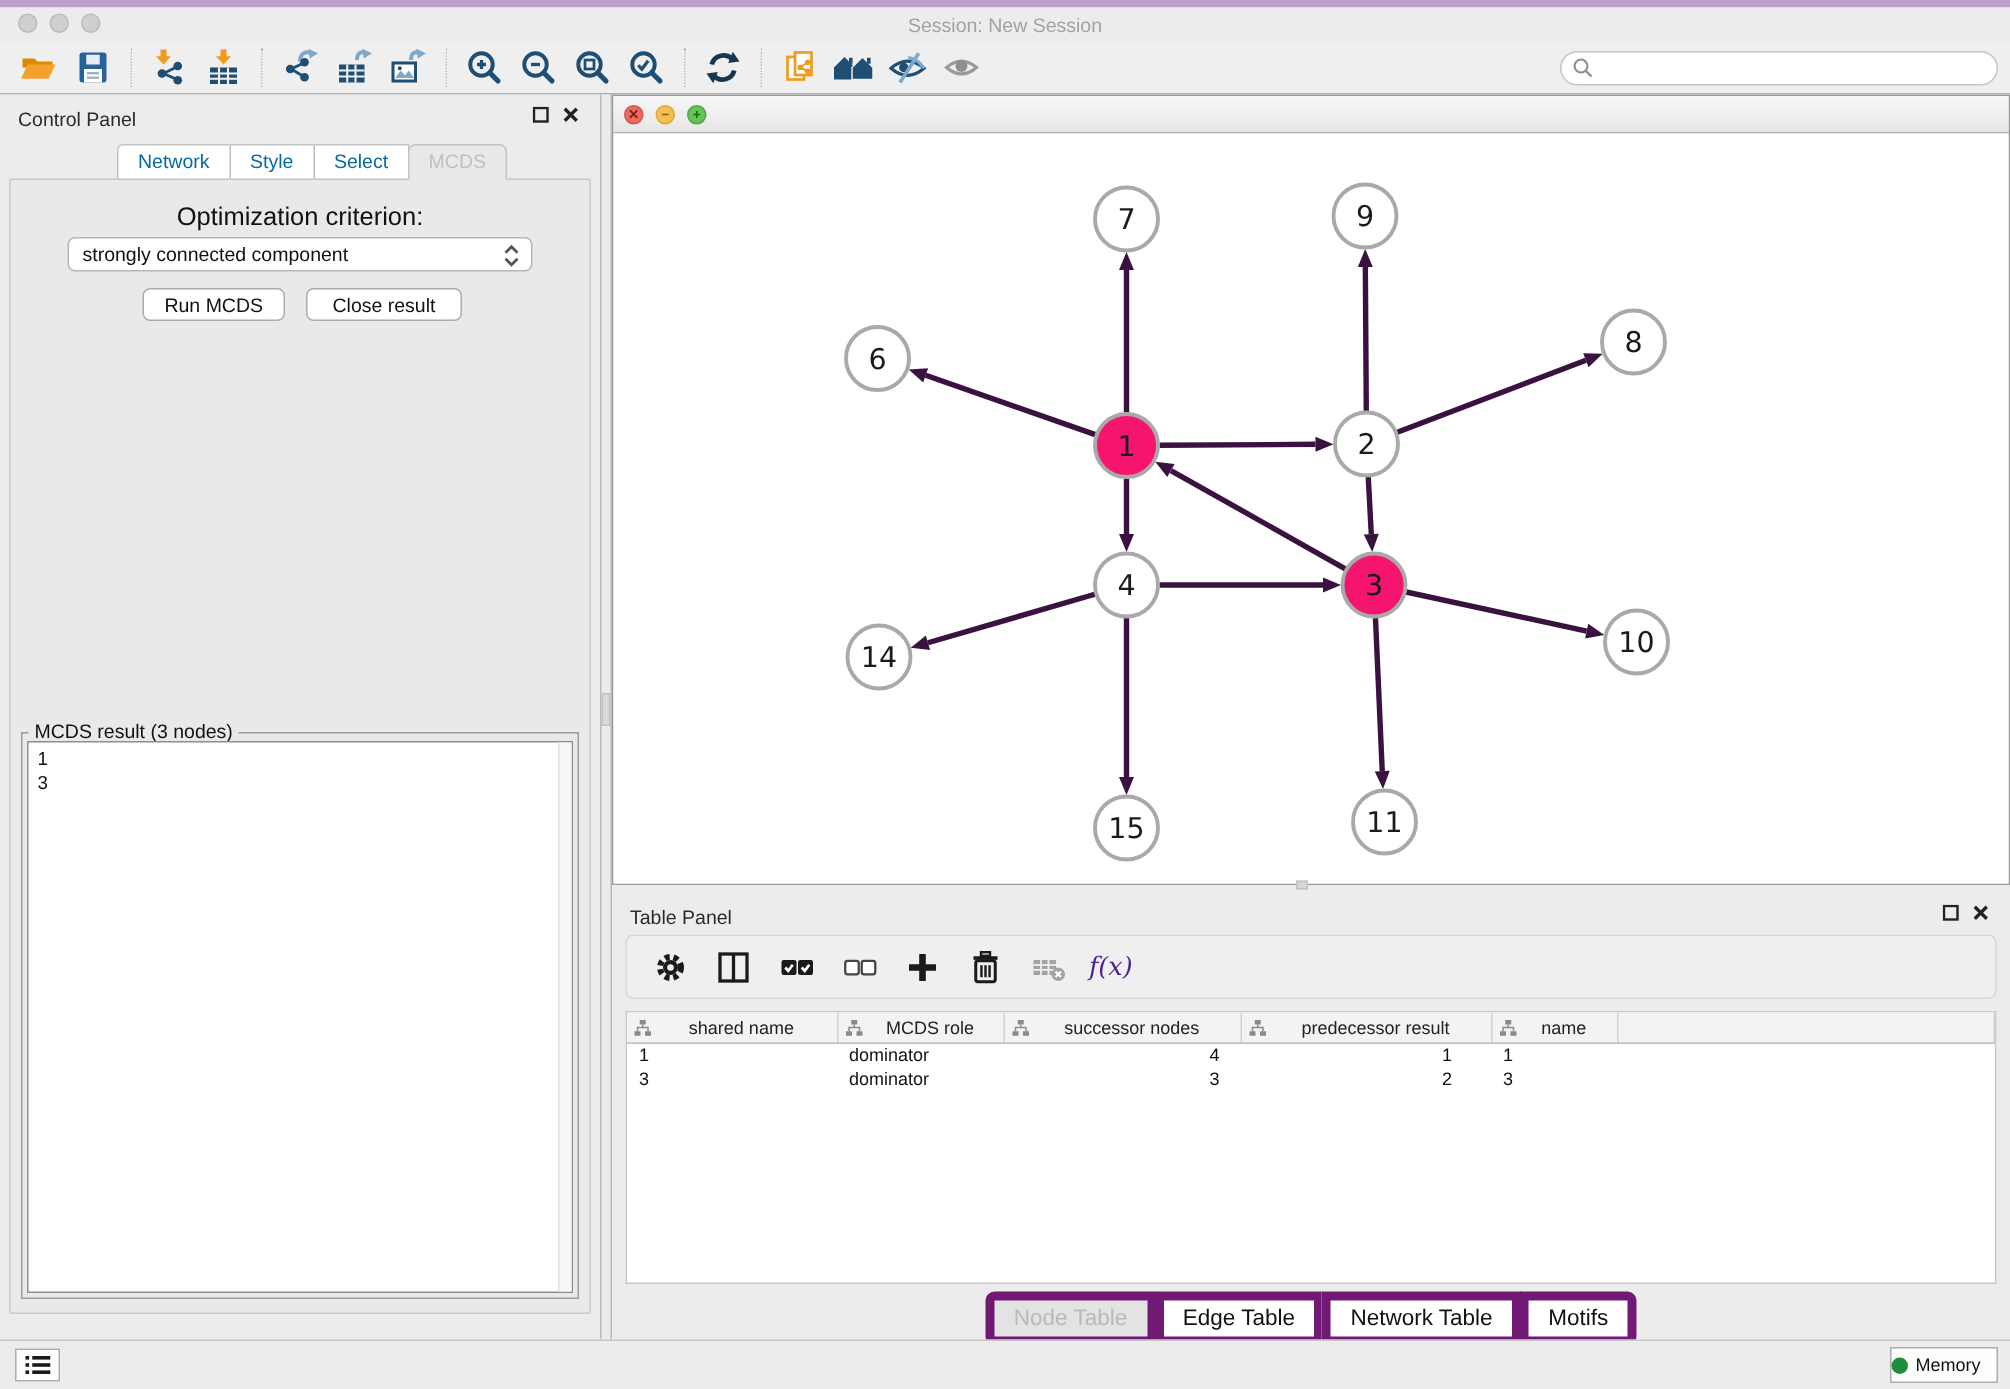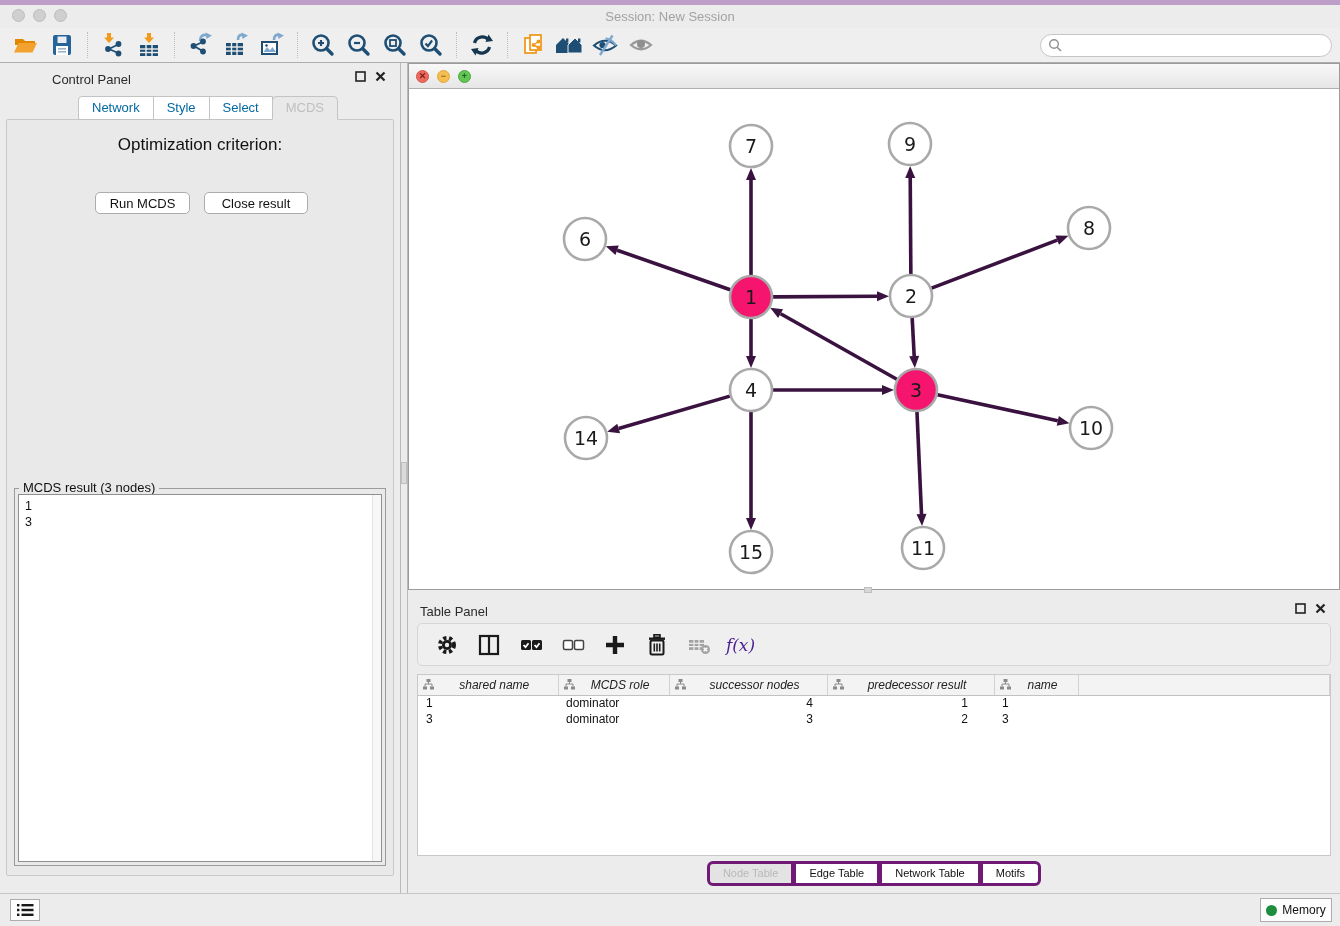--- a/index.html
+++ b/index.html
@@ -15,21 +15,21 @@
   .win-title { width:100%; text-align:center; font-size:13px; color:#A2A2A2; }
 
   .toolbar { position:absolute; left:0; top:28px; width:1340px; height:35px; background:#EFEFEF; border-bottom:1px solid #ADADAD; display:flex; align-items:center; padding:0 8px; }
   .tb-btn { width:36px; height:30px; display:flex; align-items:center; justify-content:center; background:none; border:none; cursor:default; }
   .tb-sep { width:1px; height:26px; border-left:1px dotted #BDBDBD; margin:0 7px; }
   .search-wrap { margin-left:auto; position:relative; }
   .search-input { width:292px; height:23px; border:1px solid #C5C5C5; border-radius:12px; background:#FFFFFF; padding:0 8px 0 26px; font-size:13px; outline:none; }
   .search-icon-s { position:absolute; left:8px; top:4px; }
 
   
-  .control-panel { position:absolute; left:0; top:63px; width:400px; height:830px; background:#ECECEC;padding-left:40px; }
+  .control-panel { position:absolute; left:0; top:63px; width:400px; height:830px; background:#ECECEC; }
   .panel-head { position:relative; height:30px; }
   .panel-title { position:absolute; left:12px; top:9px; font-size:13px; color:#2B2B2B; }
   .panel-head-icons { position:absolute; right:14px; top:8px; display:flex; gap:9px; align-items:center; }
   .cp-tabs { position:absolute; left:78px; top:33px; display:flex; z-index:2; }
   .cp-tab { padding:3px 13px 4px; font-size:13px; color:#0369a1; background:#FFFFFF; border:1px solid #C3C3C3; margin-left:-1px; cursor:default; }
   .cp-tab:first-child { border-top-left-radius:4px; border-bottom-left-radius:2px; margin-left:0; }
   .cp-tab.active { background:#E9E9E9; color:#BFBFBF; border-radius:5px 5px 0 0; border-bottom-color:#E9E9E9; }
   .cp-content { position:absolute; left:6px; top:56px; width:388px; height:757px; background:#E9E9E9; border:1px solid #C8C8C8; border-radius:2px; }
   .opt-label { position:absolute; left:0; top:15px; width:100%; text-align:center; font-size:17px; color:#111; }
   .criterion-select { position:absolute; left:38px; top:38px; width:310px; height:23px; background:#FFFFFF; border:1px solid #B6B6B6; border-radius:5px; display:flex; align-items:center; font-size:13px; color:#111; padding-left:9px; }
@@ -59,38 +59,38 @@
 
   
   .table-panel { position:absolute; left:408px; top:595px; width:932px; height:298px; background:#ECECEC; }
   .tp-head { position:relative; height:26px; }
   .tp-toolbar { position:absolute; left:9px; top:28px; width:914px; height:43px; background:#EFEFEF; border:1px solid #D6D6D6; border-radius:5px; display:flex; align-items:center; padding-left:10px; gap:5px; }
   .tp-btn { width:37px; height:32px; display:flex; align-items:center; justify-content:center; background:none; border:none; }
   .fx-label { font-family:"DejaVu Serif", serif; font-style:italic; font-size:17px; color:#4c1d95; }
   .tp-tablewrap { position:absolute; left:9px; top:79px; width:914px; height:182px; background:#FFFFFF; border:1px solid #C9C9C9; overflow:hidden; }
   table.node-table { border-collapse:collapse; width:100%; table-layout:fixed; }
   table.node-table th { height:20px; background:#F3F3F3; border-right:1px solid #D2D2D2; border-bottom:1px solid #C2C2C2; font-size:12px; font-weight:normal; color:#222; padding:0; }
-  table.node-table th .th-inner { display:flex; align-items:center; padding:0 4px;font-style:italic; }
+  table.node-table th .th-inner { display:flex; align-items:flex-end; padding:0 4px; }
   table.node-table th .th-label { flex:1; text-align:center; }
   table.node-table th:last-child { border-right:1px solid #D2D2D2; }
   table.node-table td { height:16px; font-size:12px; color:#111; padding:0 8px; border:none; }
   table.node-table td.num { text-align:right; }
   col.c0{width:140px;} col.c1{width:111px;} col.c2{width:158px;} col.c3{width:167px;} col.c4{width:84px;} col.c5{width:auto;}
   td.pad-r-lg { padding-right:26px !important; }
   td.pad-r-md { padding-right:14px !important; }
   .tp-tabs { position:absolute; left:0; top:266px; width:932px; display:flex; justify-content:center; }
-  .tp-tab { padding:3px 13px 4px; font-size:11px; color:#111; background:#FFFFFF; border:3px solid #701a75; margin-left:-1px; cursor:default; }
+  .tp-tab { padding:3px 13px 4px; font-size:15px; color:#111; background:#FFFFFF; border:6px solid #701a75; margin-left:-1px; cursor:default; }
   .tp-tab:first-child { border-radius:6px 0 0 6px; margin-left:0; }
   .tp-tab:last-child { border-radius:0 6px 6px 0; }
   .tp-tab.active { background:#E3E3E3; color:#B9B9B9; }
 
   
   .statusbar { position:absolute; left:0; top:893px; width:1340px; height:33px; background:#ECECEC; border-top:1px solid #C6C6C6; }
   .task-btn { position:absolute; left:10px; top:5px; width:30px; height:22px; background:#FDFDFD; border:1px solid #ADADAD; display:flex; align-items:center; justify-content:center; }
-  .memory-btn { position:absolute; right:8px; top:4px; width:72px; height:24px; background:#FDFDFD; border:1px solid #ADADAD; display:flex; align-items:center; justify-content:center; gap:5px; font-size:12px; color:#111; }
+  .memory-btn { position:absolute; right:8px; top:4px; width:72px; height:24px; background:#FDFDFD; border:1px solid #ADADAD; display:flex; align-items:center; justify-content:flex-start; gap:5px; font-size:12px; color:#111; }
   .mem-dot { width:11px; height:11px; border-radius:50%; background:#1E8E3E; }
 </style>
 </head>
 <body>
 
 <div class="app">
 
   <div class="desktop-strip"></div>
 
   <div class="titlebar">
@@ -265,20 +265,27 @@
       </span>
     </div>
     <div class="cp-tabs" id="cp-tabs">
         <div class="cp-tab">Network</div>
         <div class="cp-tab">Style</div>
         <div class="cp-tab">Select</div>
         <div class="cp-tab active">MCDS</div>
       </div>
     <div class="cp-content">
       <div class="opt-label">Optimization criterion:</div>
+      <div class="criterion-select">
+        <span>strongly connected component</span>
+        <svg class="stepper" width="12" height="17" viewBox="0 0 12 17">
+          <path d="M2 6.5 L6 2.5 L10 6.5" fill="none" stroke="#555" stroke-width="1.8"></path>
+          <path d="M2 10.5 L6 14.5 L10 10.5" fill="none" stroke="#555" stroke-width="1.8"></path>
+        </svg>
+      </div>
       <button class="btn btn-run">Run MCDS</button>
       <button class="btn btn-close">Close result</button>
       <div class="result-fieldset">
         <span class="result-legend">MCDS result (3 nodes)</span>
         <div class="result-box">
           <div class="result-text" id="result-text">1
 3</div>
           <div class="result-scroll"></div>
         </div>
       </div>

